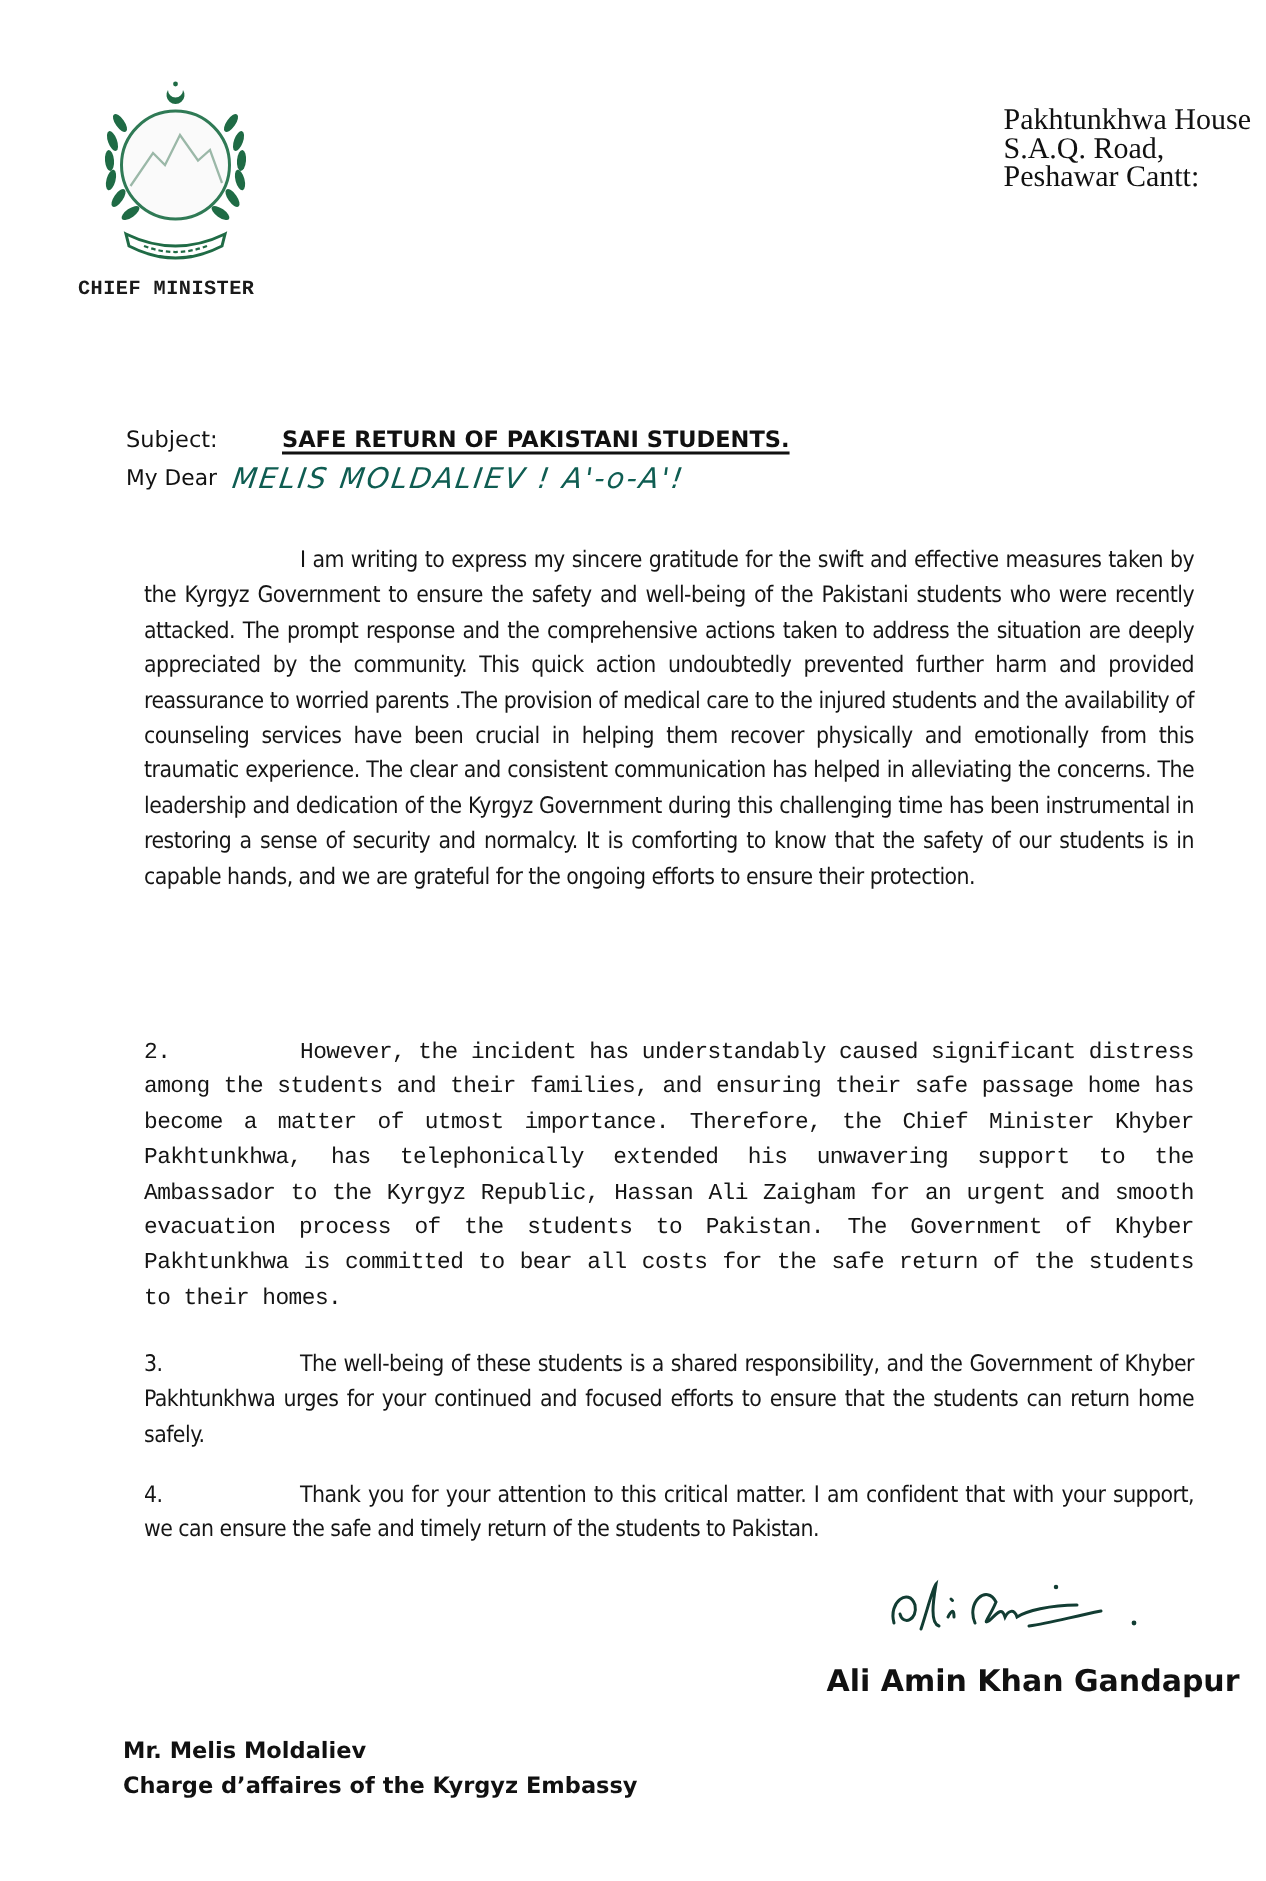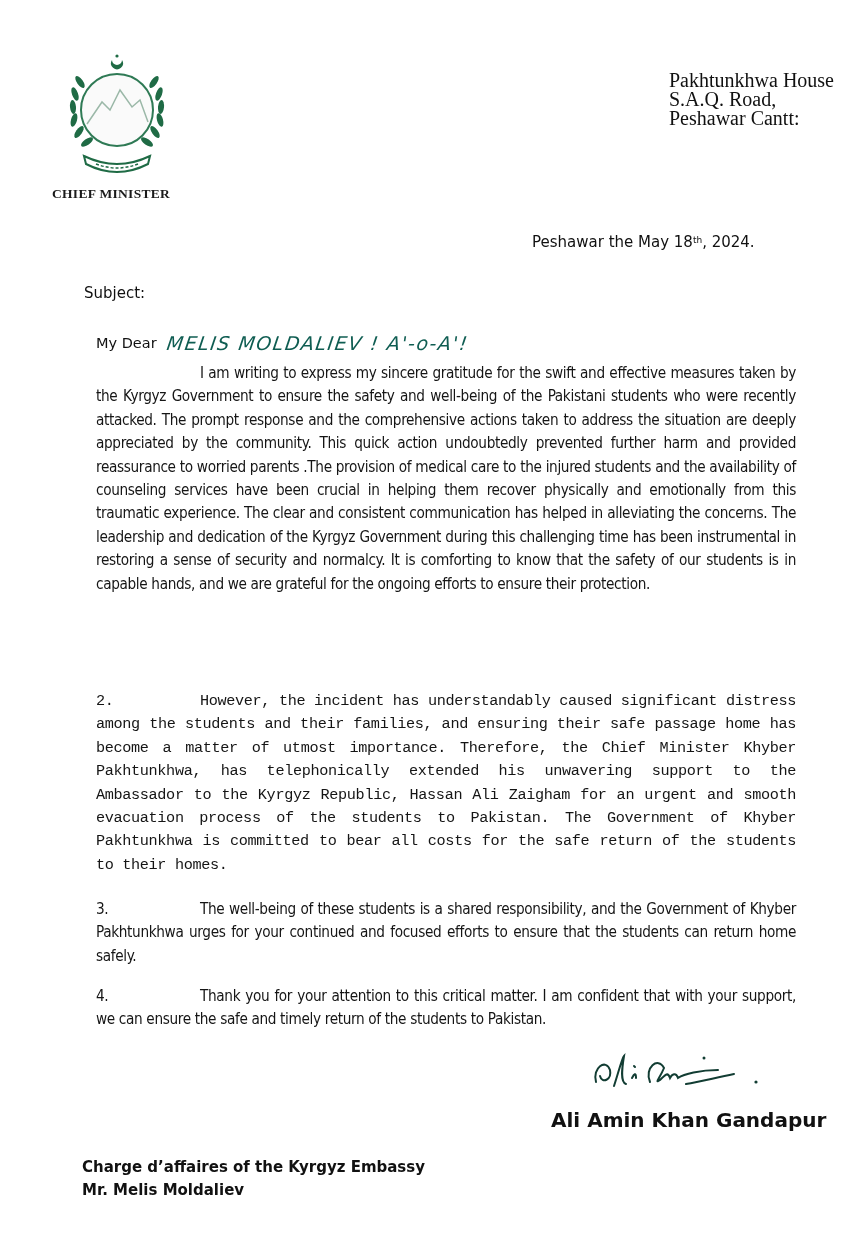--- a/index.html
+++ b/index.html
@@ -3,35 +3,35 @@
   <meta charset="utf-8">
   <style>
     html, body { margin: 0; padding: 0; }
     body {
       width: 844px; height: 1254px; background: #ffffff; position: relative; overflow: hidden;
       color: #111; font-family: "DejaVu Sans", sans-serif;
     }
     .abs { position: absolute; }
     .emblem { left: 62px; top: 52px; width: 110px; height: 130px; }
     .emblem-caption {
-      left: 52px; top: 186px; font-family: Liberation Serif, serif; font-weight: bold;
+      left: 52px; top: 186px; font-family: Liberation Mono, monospace; font-weight: bold;
       font-size: 13.5px; letter-spacing: 0.3px; color: #1a1a1a;
     }
     .address {
       left: 669px; top: 71px; font-family: "Liberation Serif", serif; font-size: 20px;
       line-height: 19px; color: #111;
     }
     .ref {
       left: 532px; top: 232px; font-size: 15px; line-height: 21px; color: #111;
     }
     .ref sup { font-size: 9px; vertical-align: top; position: relative; top: -2px; }
     .subject-row { left: 84px; top: 284px; font-size: 15px; display: flex; align-items: flex-end; }
     .subject-label { width: 104px; }
     .subject-text { font-weight: bold; text-decoration: underline; text-decoration-thickness: 2px; text-underline-offset: 3px; }
-    .salutation-row { left: 84px; top: 332px; font-size: 14.5px; display: flex; align-items: center; margin-left: 12px; }
+    .salutation-row { left: 84px; top: 308px; font-size: 14.5px; display: flex; align-items: center; }
     .salutation-hand {
       margin-left: 10px; font-family: "DejaVu Sans", sans-serif; font-style: italic;
       color: #0f5d52; font-size: 19px; letter-spacing: 1.5px; transform: skewX(-8deg);
     }
     .para {
       left: 82px; width: 700px; font-size: 15.2px; line-height: 23.4px; text-align: justify;
       color: #151515; font-stretch: condensed; letter-spacing: -0.35px; margin-left: 14px;
     }
     .para .num { display: inline-block; width: 104px; }
     .p1 { top: 362px; text-indent: 104px; }
@@ -76,25 +76,25 @@
 </div>
 <div class="abs emblem-caption">CHIEF MINISTER</div>
 
 <div class="abs address">
   <div>Pakhtunkhwa House</div>
   <div>S.A.Q. Road,</div>
   <div>Peshawar Cantt:</div>
 </div>
 
 <div class="abs ref">
-  <div><span>Peshawar the May 18</span><sup>th</sup><span>, 2024.</span></div>
 </div>
 
 <div class="abs subject-row">
   <span class="subject-label">Subject:</span>
+  <span class="subject-text">SAFE RETURN OF PAKISTANI STUDENTS.</span>
 </div>
 
 <div class="abs salutation-row">
   <span>My Dear</span>
   <span class="salutation-hand">MELIS MOLDALIEV ! A'-o-A'!</span>
 </div>
 
 <div class="abs para p1">I am writing to express my sincere gratitude for the swift and effective measures taken by the Kyrgyz Government to ensure the safety and well-being of the Pakistani students who were recently attacked. The prompt response and the comprehensive actions taken to address the situation are deeply appreciated by the community. This quick action undoubtedly prevented further harm and provided reassurance to worried parents .The provision of medical care to the injured students and the availability of counseling services have been crucial in helping them recover physically and emotionally from this traumatic experience. The clear and consistent communication has helped in alleviating the concerns. The leadership and dedication of the Kyrgyz Government during this challenging time has been instrumental in restoring a sense of security and normalcy. It is comforting to know that the safety of our students is in capable hands, and we are grateful for the ongoing efforts to ensure their protection.</div>
 
 <div class="abs para p2">
@@ -114,15 +114,15 @@
     <path d="M8 34 C4 20 18 10 22 22 C24 32 14 36 12 28 M26 38 C30 26 34 10 36 8 C34 20 32 34 38 36 M44 30 C46 26 48 24 48 30 M46 18 l1 1" fill="none" stroke="#123d33" stroke-width="2" stroke-linecap="round"></path>
     <path d="M62 34 C56 20 70 8 76 20 C72 30 66 36 72 32 C78 26 80 24 82 30 C84 26 88 24 90 30 C96 26 112 22 130 22" fill="none" stroke="#123d33" stroke-width="2" stroke-linecap="round"></path>
     <path d="M98 36 C112 34 126 30 146 26" fill="none" stroke="#123d33" stroke-width="2" stroke-linecap="round"></path>
     <circle cx="116" cy="10" r="1.5" fill="#123d33"></circle>
     <circle cx="168" cy="34" r="1.6" fill="#123d33"></circle>
   </svg>
 </div>
 <div class="abs signer">Ali Amin Khan Gandapur</div>
 
 <div class="abs recipient">
+  <div>Mr. Melis Moldaliev</div>
   <div>Charge d’affaires of the Kyrgyz Embassy</div>
-  <div>Mr. Melis Moldaliev</div>
 </div>
 
 </body></html>

